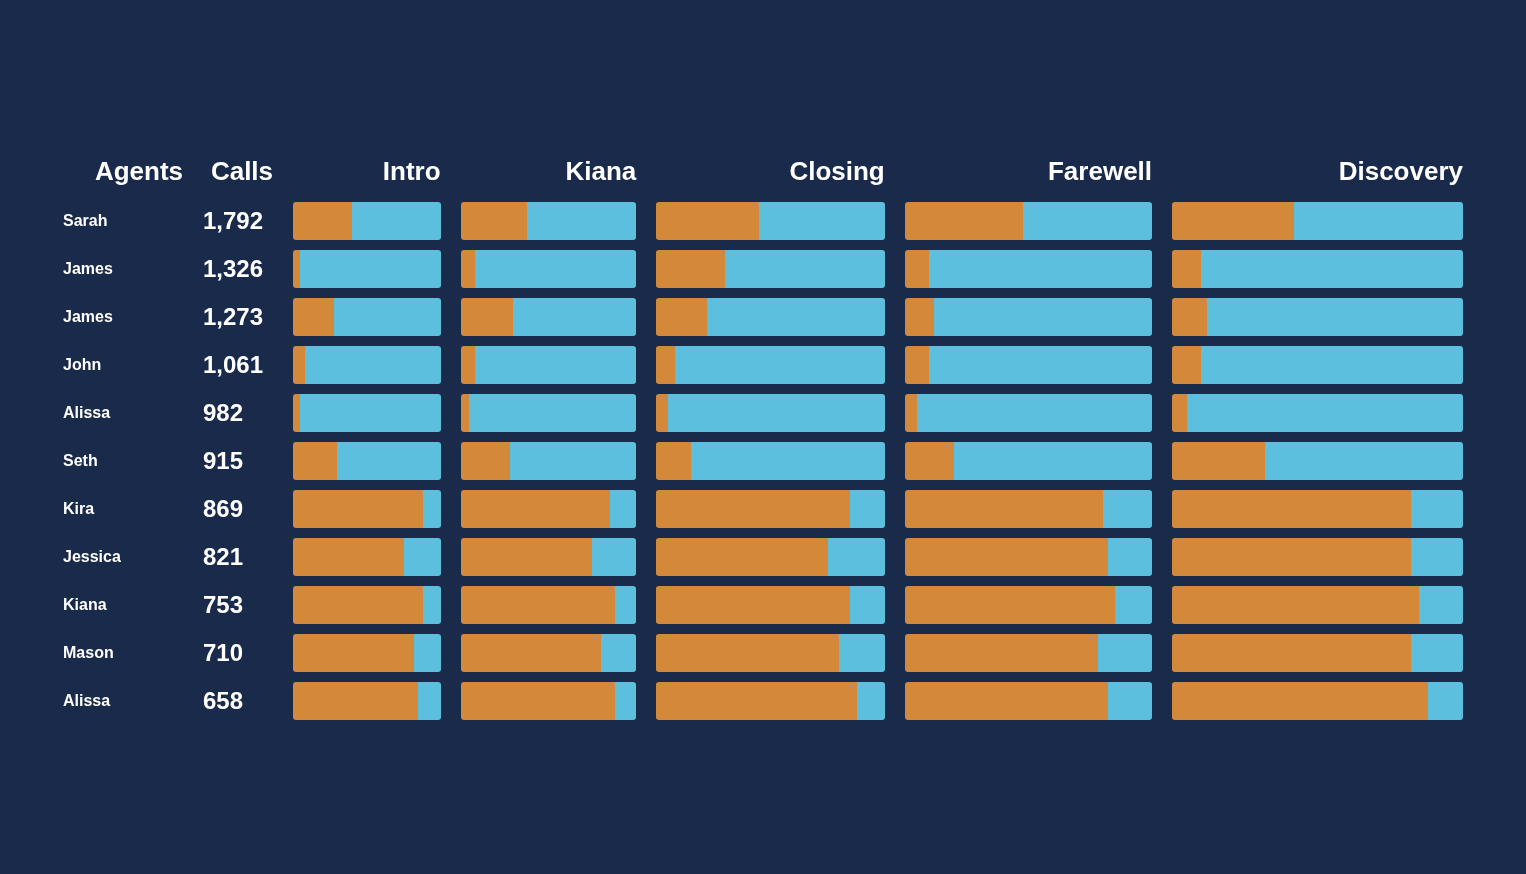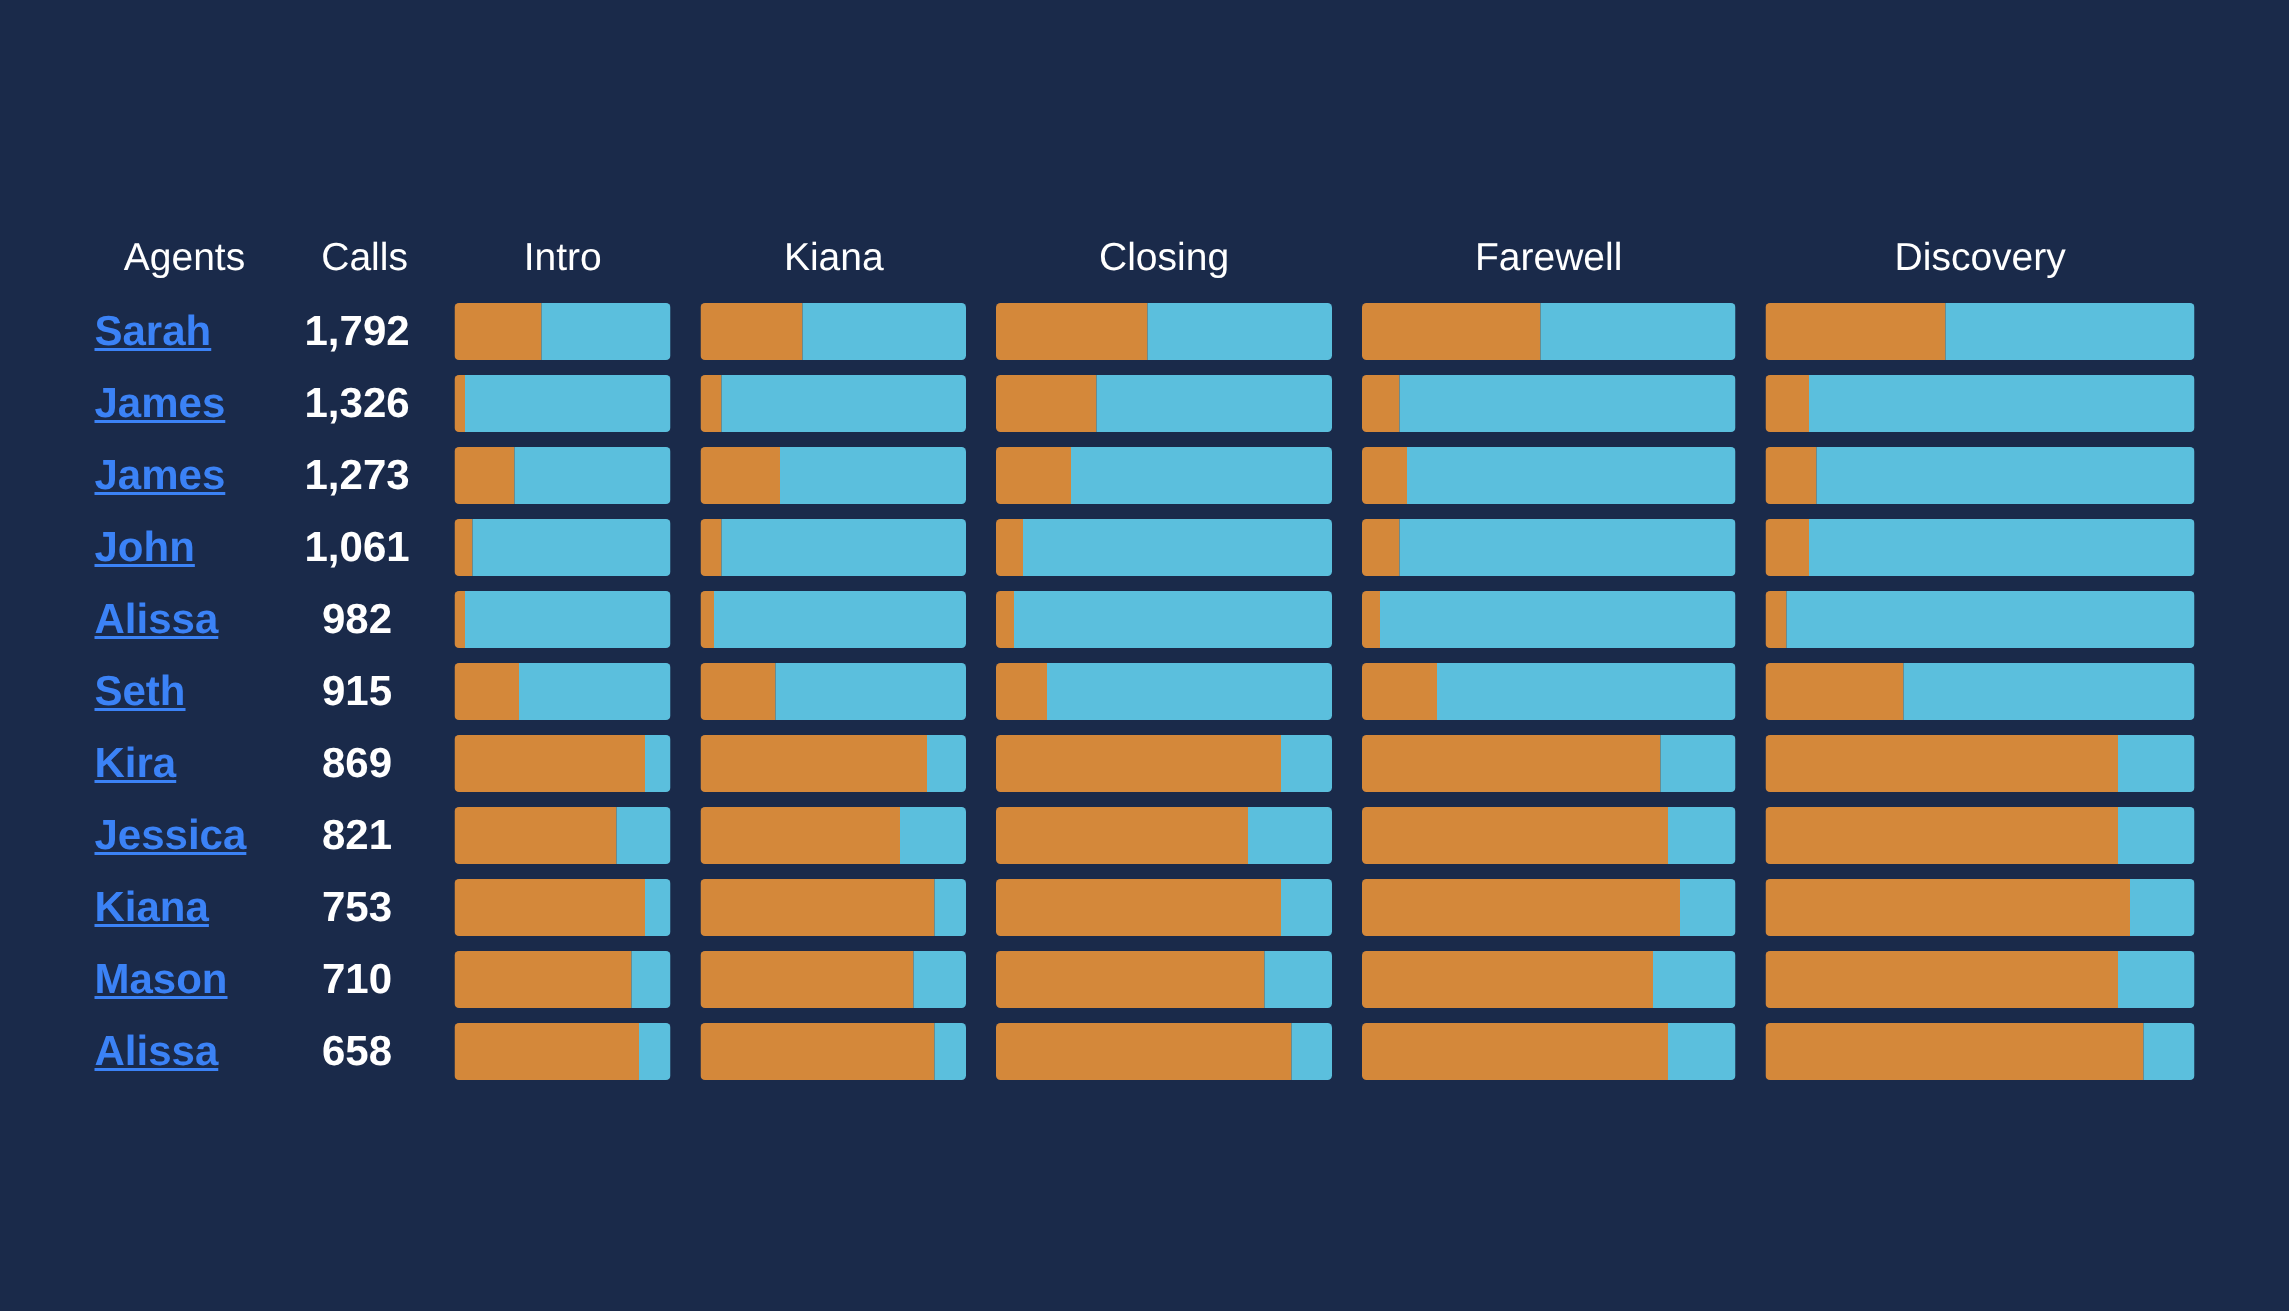--- a/index.html
+++ b/index.html
@@ -24,41 +24,40 @@
       letter-spacing: 2px;
       margin-bottom: 18px;
     }
     .table {
       width: 100%;
       border-collapse: collapse;
     }
     .table th {
       color: #ffffff;
       font-size: 26px;
-      font-weight: 400;
+      font-weight: 700;
       padding: 6px 10px 10px 10px;
-      text-align: center;
+      text-align: right;
     }
     .table th:first-child { width: 140px; }
     .table th:nth-child(2) { width: 90px; }
     .table td {
       padding: 5px 10px;
       vertical-align: middle;
     }
     .table td:first-child {
-      color: #3b82f6;
-      font-size: 28px;
+      color: #ffffff;
+      font-size: 16px;
       font-weight: 600;
-      text-decoration: underline;
     }
     .table td:nth-child(2) {
       color: #ffffff;
-      font-size: 28px;
+      font-size: 24px;
       font-weight: 600;
-      text-align: center;
+      text-align: left;
       padding-right: 20px;
     }
     .bar-cell { padding: 5px 8px; }
     .bar-container {
       width: 100%;
       height: 38px;
       background: transparent;
       display: flex;
       border-radius: 3px;
       overflow: hidden;

